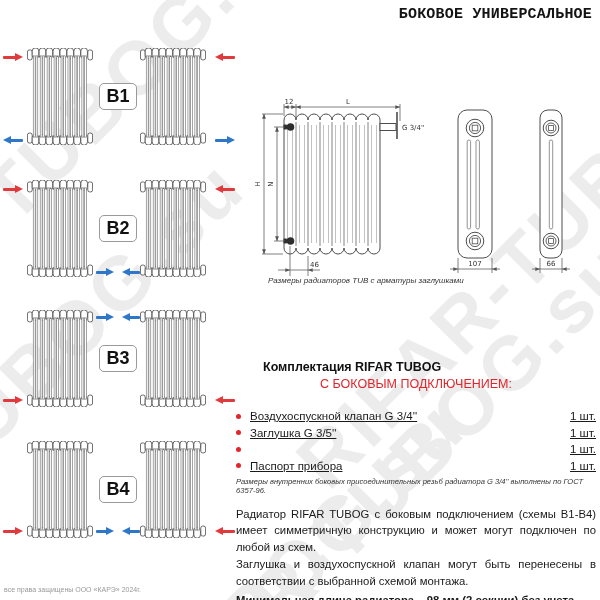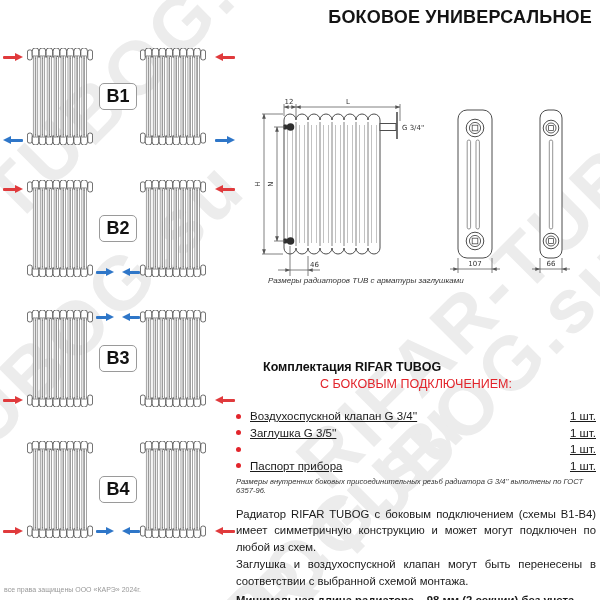--- a/index.html
+++ b/index.html
@@ -4,21 +4,21 @@
 <style>
   html,body{margin:0;padding:0;}
   body{width:600px;height:600px;overflow:hidden;background:#fff;
        font-family:"Liberation Sans","DejaVu Sans",sans-serif;color:#1a1a1a;position:relative;}
   .abs{position:absolute;}
   
   .wm{position:absolute;font-weight:bold;font-size:76px;letter-spacing:4px;color:#ececec;
       white-space:nowrap;transform:rotate(-45deg);transform-origin:0 50%;z-index:0;user-select:none;}
   
   .title{position:absolute;top:7px;right:8px;text-align:right;font-weight:bold;
-         font-size:18px;line-height:1.12;color:#141414;letter-spacing:.2px;z-index:2;}
+         font-size:15px;line-height:1.12;color:#141414;letter-spacing:.2px;z-index:2;font-family:Liberation Mono, monospace;}
   
   .scheme{position:absolute;left:0;width:240px;height:135px;z-index:2;}
   .rad{position:absolute;top:3px;}
   .radL{left:27px;} .radR{left:140px;}
   .blabel{position:absolute;left:99px;top:38px;width:36px;height:25px;background:#fff;
           border:1px solid #9a9a9a;border-radius:5px;font-weight:bold;font-size:18px;
           text-align:center;line-height:25px;color:#111;}
   .arrow{position:absolute;height:9px;width:20px;}
   .arrow::before{content:"";position:absolute;left:0;right:0;top:3.2px;height:2.6px;
                  background:currentColor;border-radius:1px;}

